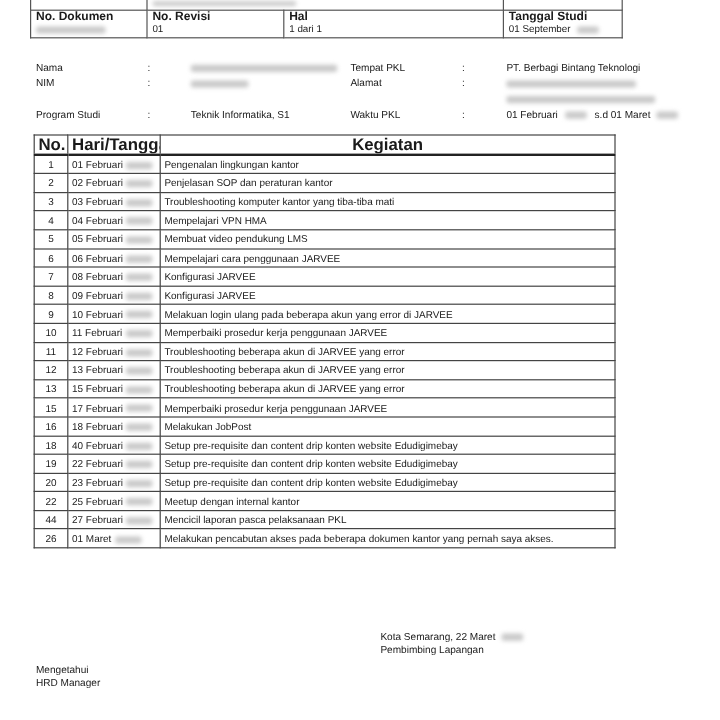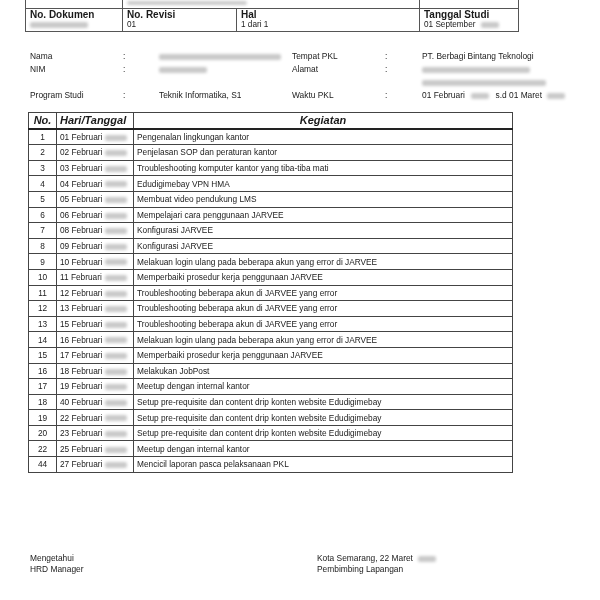--- a/index.html
+++ b/index.html
@@ -31,21 +31,21 @@
 
   
   .act-table {
     position: absolute; left: 28px; top: 112px; width: 484px;
     border-collapse: collapse; table-layout: fixed;
   }
   .act-table th, .act-table td {
     border: 1px solid #444; padding: 0 3px; height: 14.6px; line-height: 10px;
     font-size: 8.3px; white-space: nowrap; overflow: hidden;
   }
-  .act-table th { font-weight: bold; font-size: 11px; border-bottom: 2px solid #222; font-style: italic; }
+  .act-table th { font-weight: bold; font-size: 14px; border-bottom: 2px solid #222; }
   .act-table th.kg { text-align: center; }
   .act-table th.no, .act-table td.no { text-align: center; }
   .act-table th.dt { text-align: left; }
   .act-table td.dt .blur { width: 22px; margin-left: 3px; }
 
   .footer { position: absolute; font-size: 8.4px; line-height: 11px; }
 </style>
 </head>
 <body>
 
@@ -145,21 +145,21 @@
         <td class="kg">Penjelasan SOP dan peraturan kantor</td>
       </tr>
       <tr>
         <td class="no">3</td>
         <td class="dt"><span>03 Februari</span><span class="blur"></span></td>
         <td class="kg">Troubleshooting komputer kantor yang tiba-tiba mati</td>
       </tr>
       <tr>
         <td class="no">4</td>
         <td class="dt"><span>04 Februari</span><span class="blur"></span></td>
-        <td class="kg">Edudigimebay VPN HMA</td>
+        <td class="kg">Mempelajari VPN HMA</td>
       </tr>
       <tr>
         <td class="no">5</td>
         <td class="dt"><span>05 Februari</span><span class="blur"></span></td>
         <td class="kg">Membuat video pendukung LMS</td>
       </tr>
       <tr>
         <td class="no">6</td>
         <td class="dt"><span>06 Februari</span><span class="blur"></span></td>
         <td class="kg">Mempelajari cara penggunaan JARVEE</td>
@@ -193,40 +193,30 @@
         <td class="no">12</td>
         <td class="dt"><span>13 Februari</span><span class="blur"></span></td>
         <td class="kg">Troubleshooting beberapa akun di JARVEE yang error</td>
       </tr>
       <tr>
         <td class="no">13</td>
         <td class="dt"><span>15 Februari</span><span class="blur"></span></td>
         <td class="kg">Troubleshooting beberapa akun di JARVEE yang error</td>
       </tr>
       <tr>
-        <td class="no">14</td>
-        <td class="dt"><span>16 Februari</span><span class="blur"></span></td>
-        <td class="kg">Melakuan login ulang pada beberapa akun yang error di JARVEE</td>
-      </tr>
-      <tr>
         <td class="no">15</td>
         <td class="dt"><span>17 Februari</span><span class="blur"></span></td>
         <td class="kg">Memperbaiki prosedur kerja penggunaan JARVEE</td>
       </tr>
       <tr>
         <td class="no">16</td>
         <td class="dt"><span>18 Februari</span><span class="blur"></span></td>
         <td class="kg">Melakukan JobPost</td>
       </tr>
       <tr>
-        <td class="no">17</td>
-        <td class="dt"><span>19 Februari</span><span class="blur"></span></td>
-        <td class="kg">Meetup dengan internal kantor</td>
-      </tr>
-      <tr>
         <td class="no">18</td>
         <td class="dt"><span>40 Februari</span><span class="blur"></span></td>
         <td class="kg">Setup pre-requisite dan content drip konten website Edudigimebay</td>
       </tr>
       <tr>
         <td class="no">19</td>
         <td class="dt"><span>22 Februari</span><span class="blur"></span></td>
         <td class="kg">Setup pre-requisite dan content drip konten website Edudigimebay</td>
       </tr>
       <tr>
@@ -237,24 +227,29 @@
       <tr>
         <td class="no">22</td>
         <td class="dt"><span>25 Februari</span><span class="blur"></span></td>
         <td class="kg">Meetup dengan internal kantor</td>
       </tr>
       <tr>
         <td class="no">44</td>
         <td class="dt"><span>27 Februari</span><span class="blur"></span></td>
         <td class="kg">Mencicil laporan pasca pelaksanaan PKL</td>
       </tr>
+      <tr>
+        <td class="no">26</td>
+        <td class="dt"><span>01 Maret</span><span class="blur"></span></td>
+        <td class="kg">Melakukan pencabutan akses pada beberapa dokumen kantor yang pernah saya akses.</td>
+      </tr>
     </tbody>
 </table>
 
 <div class="footer" style="left:30px;top:553px">
   <div>Mengetahui</div>
   <div>HRD Manager</div>
 </div>
-<div class="footer" style="left:317px;top:553px">
+<div class="footer" style="left:317px;top:525px">
   <div><span>Kota Semarang, 22 Maret</span>
     <span class="blur" style="width:18px;margin-left:3px"></span></div>
   <div>Pembimbing Lapangan</div>
 </div>
 
 </body></html>

